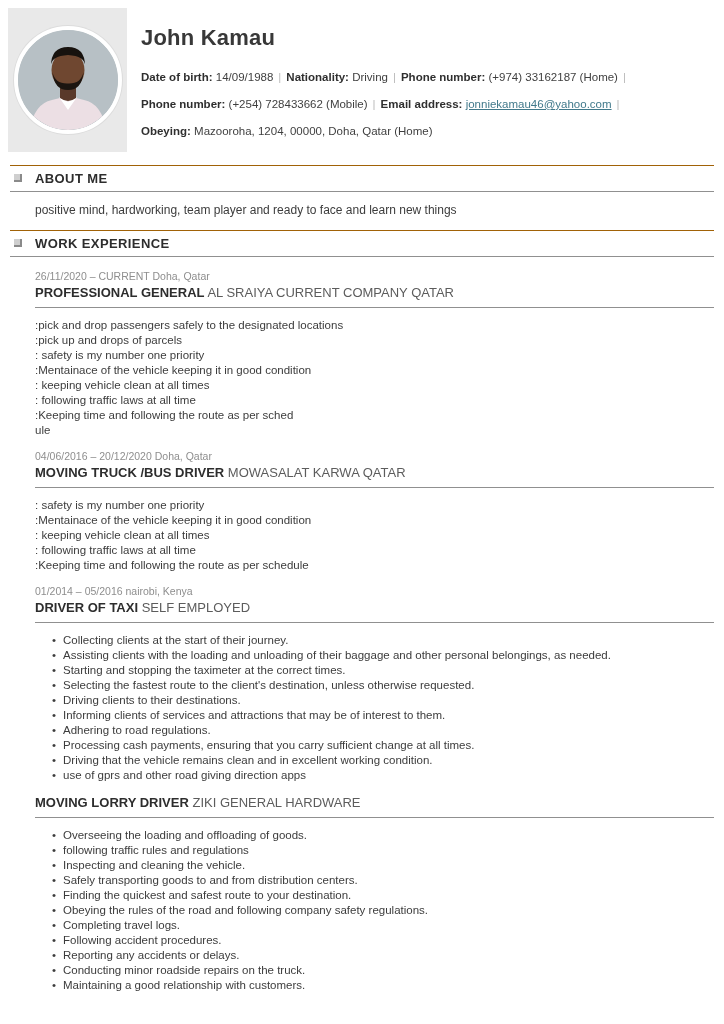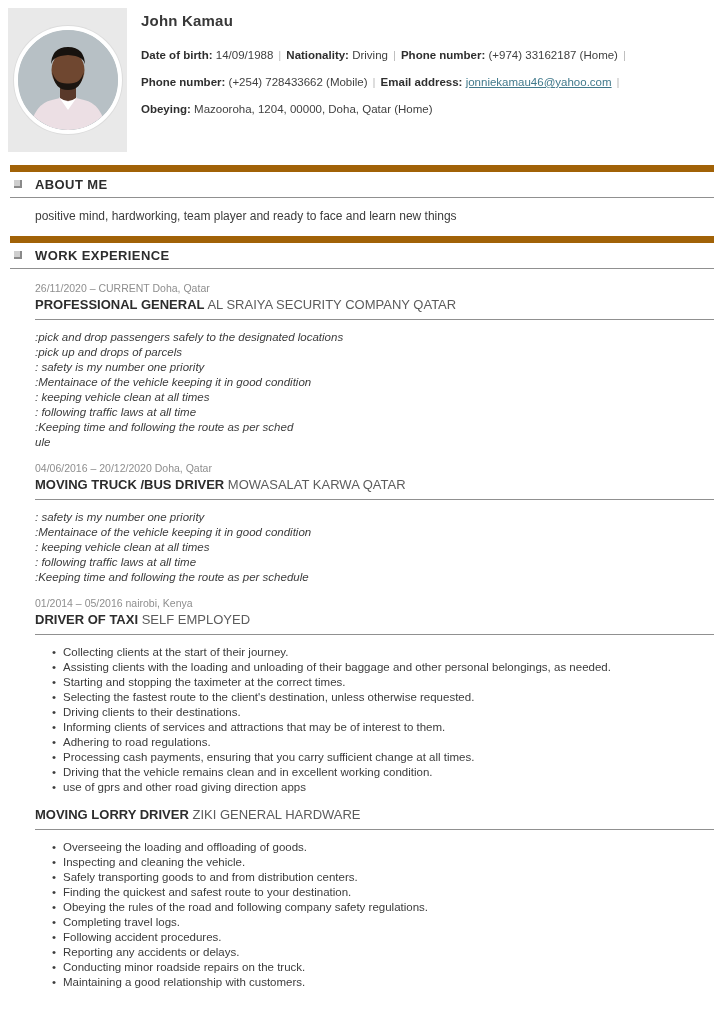--- a/index.html
+++ b/index.html
@@ -4,41 +4,41 @@
 <style>
   html,body{margin:0;padding:0;background:#fff;}
   .page{width:724px;min-height:1024px;background:#fff;font-family:"Liberation Sans","DejaVu Sans",sans-serif;color:#3c3c3c;box-sizing:border-box;}
 
   
   .header{display:flex;align-items:flex-start;padding:8px 10px 0 8px;}
   .photo-block{width:119px;height:144px;background:#e9e9e9;display:flex;align-items:center;justify-content:center;flex:0 0 auto;}
   .photo-circle{width:100px;height:100px;border-radius:50%;border:4px solid #fff;overflow:hidden;background:#b7c0c5;box-shadow:0 0 0 1px #dcdcdc;}
   .photo-circle svg{display:block;width:100%;height:100%;}
   .header-info{padding:4px 0 0 14px;}
-  .name{margin:0 0 13px;font-size:15px;letter-spacing:0.2px;color:#383838;font-weight:bold;}
+  .name{margin:13px 0 13px;font-size:22px;letter-spacing:0.2px;color:#383838;font-weight:bold;}
   .contact-line{font-size:11.5px;line-height:27px;color:#3f3f3f;}
   .lbl{font-weight:bold;color:#2f2f2f;}
   .sep{color:#bbbbbb;margin:0 5px;}
   .email-link{color:#41798b;text-decoration:underline;cursor:pointer;}
 
   
-  .section-head{position:relative;margin:13px 10px 0;border-top:7px solid #a16207;border-bottom:1px solid #909090;padding:5px 0 5px 25px;}
+  .section-head{position:relative;margin:13px 10px 0;border-top:1px solid #a16207;border-bottom:1px solid #909090;padding:5px 0 5px 25px;}
   .sq{position:absolute;left:4px;top:50%;margin-top:-5px;width:6px;height:6px;background:#cfcfcf;border-right:2px solid #8a8a8a;border-bottom:2px solid #8a8a8a;}
   .section-title{margin:0;font-size:13px;letter-spacing:0.4px;color:#2d2d2d;font-weight:bold;}
 
   .about-text{margin:11px 10px 2px 35px;font-size:12px;}
 
   
   .job{margin:13px 10px 0 35px;}
   .job-dates{font-size:10.5px;color:#8e8e8e;margin-bottom:3px;}
   .job-title{margin:0;font-size:13px;font-weight:normal;padding-bottom:7px;border-bottom:1px solid #909090;}
   .role{font-weight:bold;color:#2d2d2d;}
   .company{color:#5c5c5c;}
   .job-body{padding-top:10px;font-size:11.5px;line-height:14px;color:#3c3c3c;}
-  .job-line{margin:0 0 1px;font-style:italic;}
+  .job-line{margin:0 0 1px;}
   .bullets{list-style:none;margin:0;padding:0 0 0 17px;}
   .bullets li{position:relative;padding-left:11px;margin:0 0 1px;}
   .bullets li::before{content:"\2022";position:absolute;left:0;top:0;color:#3c3c3c;}
 </style>
 </head>
 <body>
 
 <div class="page">
 
   <header class="header">
@@ -88,21 +88,21 @@
     <div class="section-head">
       <span class="sq"></span>
       <h2 class="section-title">WORK EXPERIENCE</h2>
     </div>
 
     <article class="job">
       <div class="job-dates">
         <span>26/11/2020 – CURRENT</span> <span>Doha, Qatar</span>
       </div>
       <h3 class="job-title">
-        <span class="role">PROFESSIONAL GENERAL</span> <span class="company">AL SRAIYA SECURITY COMPANY QATAR</span>
+        <span class="role">PROFESSIONAL GENERAL</span> <span class="company">AL SRAIYA CURRENT COMPANY QATAR</span>
       </h3>
       <div class="job-body">
         <div class="job-line">:pick and drop passengers safely to the designated locations</div>
         <div class="job-line">:pick up and drops of parcels</div>
         <div class="job-line">: safety is my number one priority</div>
         <div class="job-line">:Mentainace of the vehicle keeping it in good condition</div>
         <div class="job-line">: keeping vehicle clean at all times</div>
         <div class="job-line">: following traffic laws at all time</div>
         <div class="job-line">:Keeping time and following the route as per sched</div>
         <div class="job-line">ule</div>
@@ -148,20 +148,21 @@
       </div>
     </article>
 
     <article class="job">
       <h3 class="job-title">
         <span class="role">MOVING LORRY DRIVER</span> <span class="company">ZIKI GENERAL HARDWARE</span>
       </h3>
       <div class="job-body">
         <ul class="bullets">
           <li>Overseeing the loading and offloading of goods.</li>
+          <li>following traffic rules and regulations</li>
           <li>Inspecting and cleaning the vehicle.</li>
           <li>Safely transporting goods to and from distribution centers.</li>
           <li>Finding the quickest and safest route to your destination.</li>
           <li>Obeying the rules of the road and following company safety regulations.</li>
           <li>Completing travel logs.</li>
           <li>Following accident procedures.</li>
           <li>Reporting any accidents or delays.</li>
           <li>Conducting minor roadside repairs on the truck.</li>
           <li>Maintaining a good relationship with customers.</li>
         </ul>

